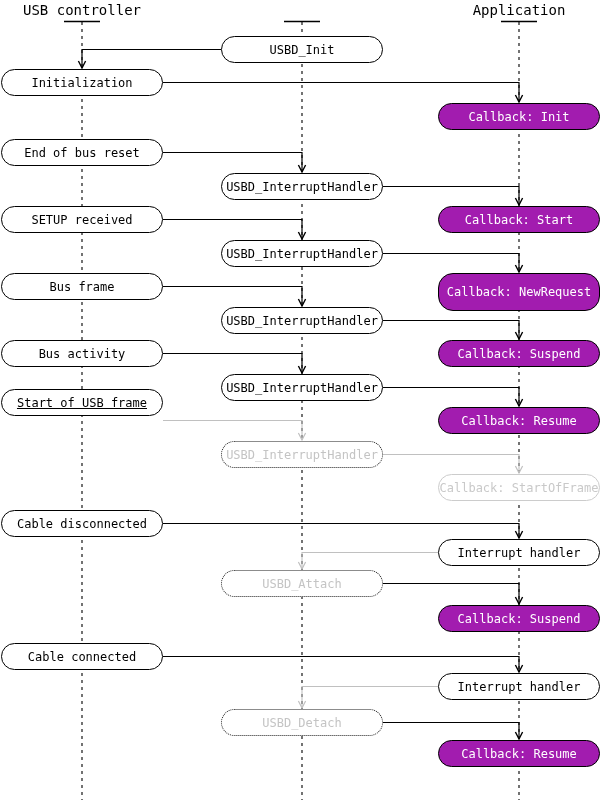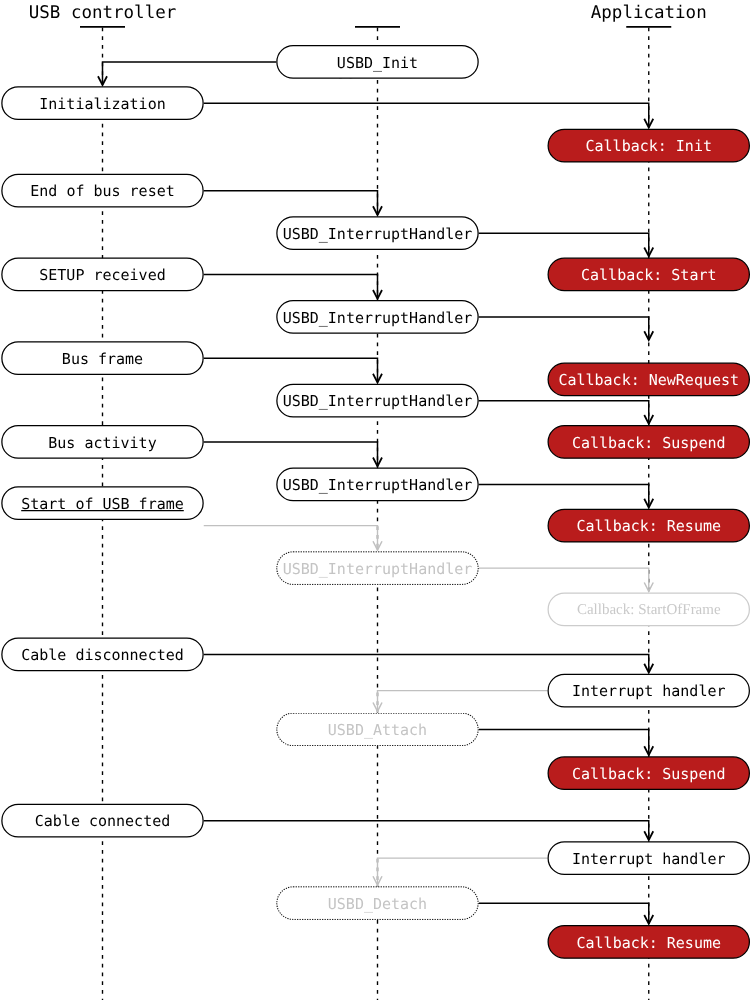--- a/index.html
+++ b/index.html
@@ -19,31 +19,31 @@
 
   .node{
     position:absolute;box-sizing:border-box;
     display:flex;align-items:center;justify-content:center;
     font-size:12px;white-space:nowrap;
     border-radius:14px;background:#fff;color:#000;
     border:1px solid #000;
     z-index:3;
   }
   .node.callback{
-    background:#b91c1c;color:#fff;border:1px solid #000;
+    background:#a21caf;color:#fff;border:1px solid #000;
     border-radius:15px;
   }
   .node.faded{
     color:#bbbbbb;border:1px solid #c9c9c9;background:#fff;
   }
   .node.faded.dotted{
     border:1.6px dotted #1a1a1a;color:#c4c4c4;
   }
   .node.faded.callbackfaded{
-    color:#c9c9c9;border:1px solid #cccccc;background:#fff;font-family:Liberation Serif, serif;
+    color:#c9c9c9;border:1px solid #cccccc;background:#fff;
   }
 </style>
 </head>
 <body>
 
 <div id="stage">
   <svg id="wires" viewBox="0 0 600 804" preserveAspectRatio="none">
       <line x1="64" x2="100" y1="21.5" y2="21.5" stroke="#000000" stroke-width="1.4"></line>
       <line x1="82" x2="82" y1="22" y2="800" stroke="#000000" stroke-width="1.1" stroke-dasharray="3,4"></line>
       <line x1="284" x2="320" y1="21.5" y2="21.5" stroke="#000000" stroke-width="1.4"></line>
@@ -94,21 +94,21 @@
     </div>
   <div id="nodes">
       <div class="node" style="left: 1px; top: 69px; width: 162px; height: 27px;">Initialization</div>
       <div class="node" style="left: 221px; top: 36px; width: 162px; height: 27px;">USBD_Init</div>
       <div class="node callback" style="left: 438px; top: 103px; width: 162px; height: 27px;">Callback: Init</div>
       <div class="node" style="left: 1px; top: 139px; width: 162px; height: 27px;">End of bus reset</div>
       <div class="node" style="left: 221px; top: 173px; width: 162px; height: 27px;">USBD_InterruptHandler</div>
       <div class="node callback" style="left: 438px; top: 206px; width: 162px; height: 27px;">Callback: Start</div>
       <div class="node" style="left: 1px; top: 206px; width: 162px; height: 27px;">SETUP received</div>
       <div class="node" style="left: 221px; top: 240px; width: 162px; height: 27px;">USBD_InterruptHandler</div>
-      <div class="node callback" style="left: 438px; top: 290px; width: 162px; height: 27px;">Callback: NewRequest</div>
+      <div class="node callback" style="left: 438px; top: 273px; width: 162px; height: 38px;">Callback: NewRequest</div>
       <div class="node" style="left: 1px; top: 273px; width: 162px; height: 27px;">Bus frame</div>
       <div class="node" style="left: 221px; top: 307px; width: 162px; height: 27px;">USBD_InterruptHandler</div>
       <div class="node callback" style="left: 438px; top: 340px; width: 162px; height: 27px;">Callback: Suspend</div>
       <div class="node" style="left: 1px; top: 340px; width: 162px; height: 27px; text-align: right;">Bus activity</div>
       <div class="node" style="left: 221px; top: 374px; width: 162px; height: 27px;">USBD_InterruptHandler</div>
       <div class="node callback" style="left: 438px; top: 407px; width: 162px; height: 27px;">Callback: Resume</div>
       <div class="node" style="left: 1px; top: 389px; width: 162px; height: 27px; text-decoration: underline;">Start of USB frame</div>
       <div class="node faded dotted" style="left: 221px; top: 441px; width: 162px; height: 27px;">USBD_InterruptHandler</div>
       <div class="node faded callbackfaded" style="left: 438px; top: 474px; width: 162px; height: 27px;">Callback: StartOfFrame</div>
       <div class="node" style="left: 1px; top: 510px; width: 162px; height: 27px;">Cable disconnected</div>

